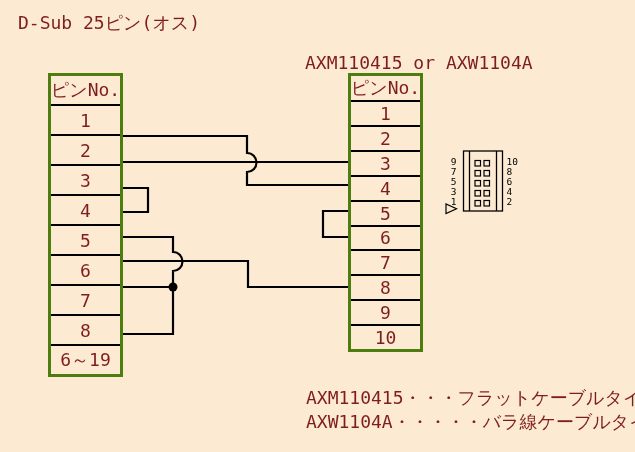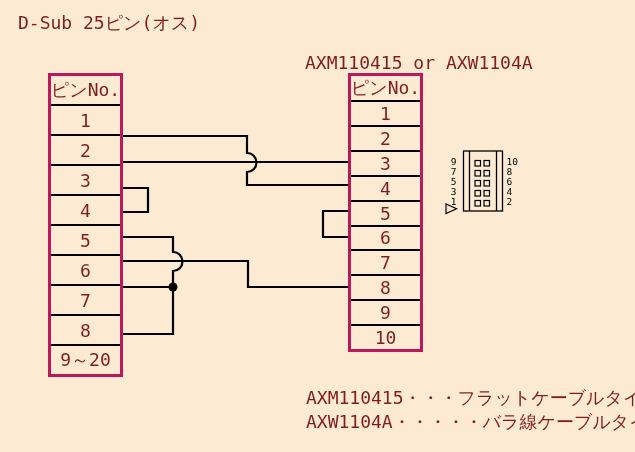--- a/index.html
+++ b/index.html
@@ -15,21 +15,21 @@
   .title {
     position: absolute;
     font-size: 18px;
     line-height: 22px;
     white-space: pre;
     letter-spacing: 0px;
   }
   .pin-table {
     position: absolute;
     width: 75px;
-    border: 3px solid #be185d;
+    border: 3px solid #4d7c0f;
     box-sizing: border-box;
     display: flex;
     flex-direction: column;
     background: transparent;
   }
   .pin-table .cell {
     flex: 1;
     border-bottom: 2px solid #000;
     display: flex;
     align-items: center;
@@ -76,21 +76,21 @@
   <div class="pin-table" style="left:48px; top:73px; height:304px;">
     <div class="cell">ピンNo.</div>
     <div class="cell">1</div>
     <div class="cell">2</div>
     <div class="cell">3</div>
     <div class="cell">4</div>
     <div class="cell">5</div>
     <div class="cell">6</div>
     <div class="cell">7</div>
     <div class="cell">8</div>
-    <div class="cell">9～20</div>
+    <div class="cell">6～19</div>
   </div>
 
   <div class="pin-table" style="left:348px; top:73px; height:279px;">
     <div class="cell">ピンNo.</div>
     <div class="cell">1</div>
     <div class="cell">2</div>
     <div class="cell">3</div>
     <div class="cell">4</div>
     <div class="cell">5</div>
     <div class="cell">6</div>

